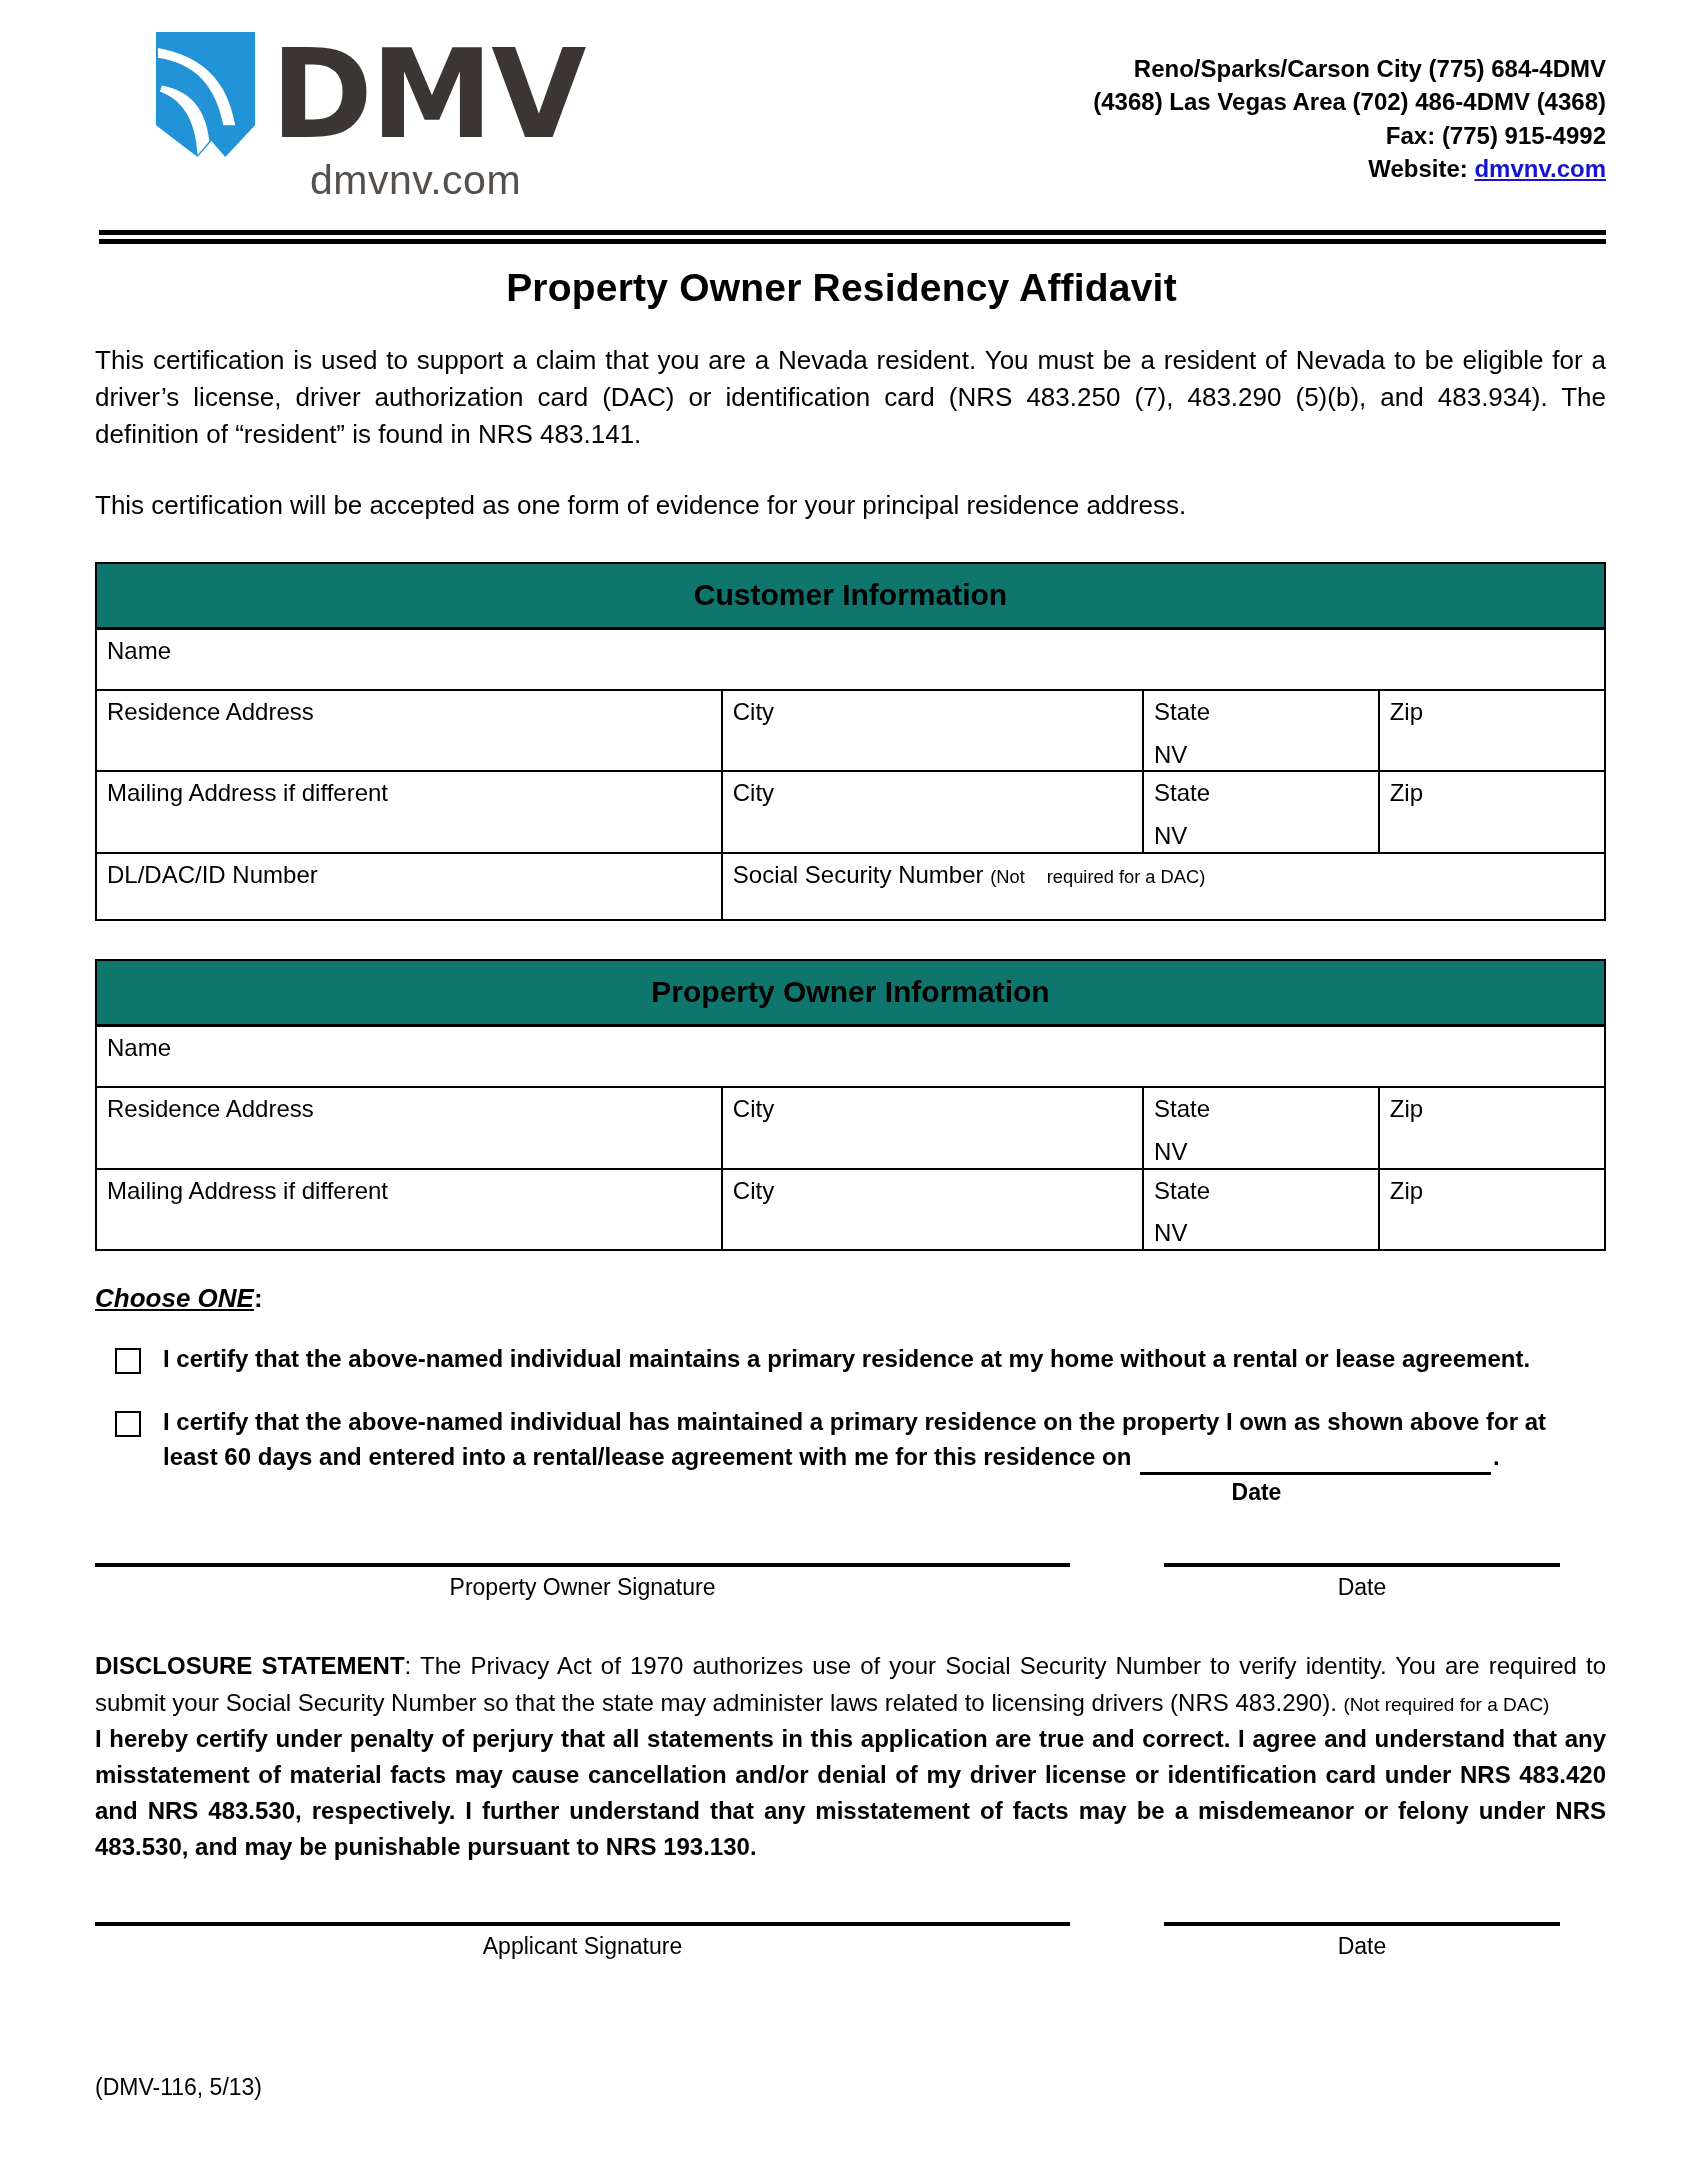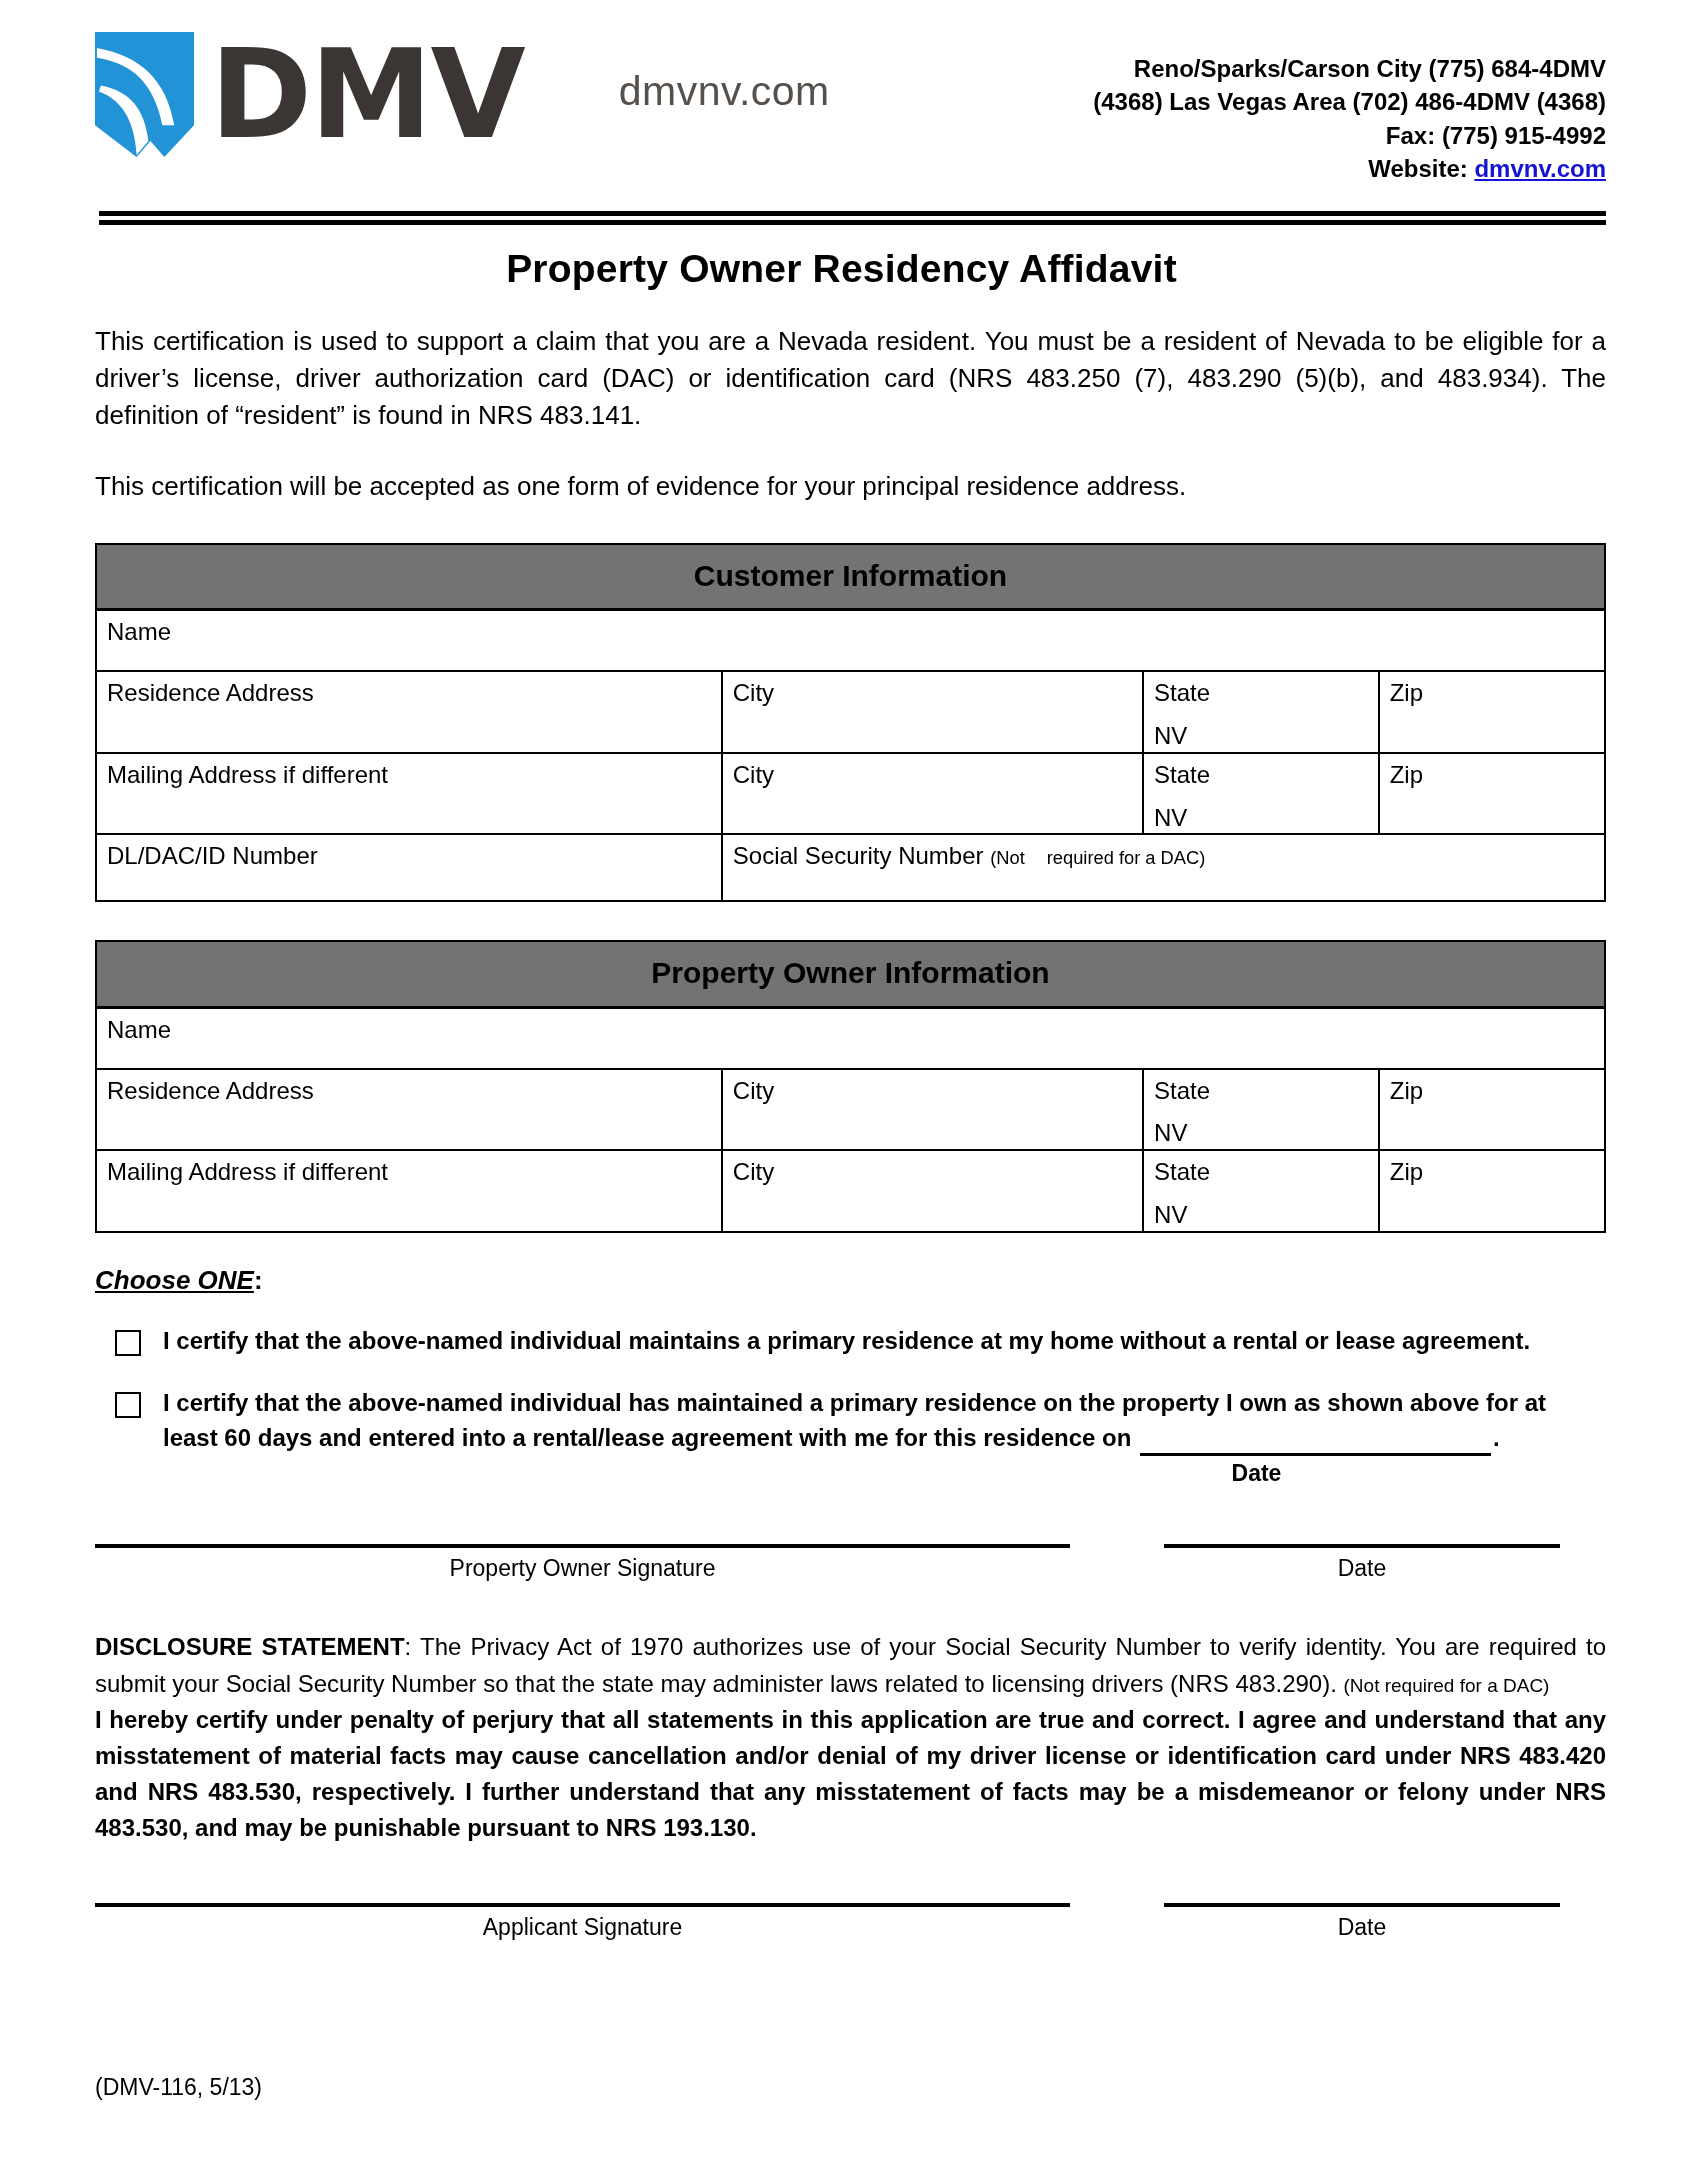--- a/index.html
+++ b/index.html
@@ -26,21 +26,21 @@
   
   .header {
     display: flex;
     align-items: flex-start;
     justify-content: space-between;
     padding: 26px 77px 0 91px;
     box-sizing: border-box;
   }
   .logo-block {
     display: flex;
-    flex-direction: row;
+    flex-direction: column;
     align-items: center;
     width: 554px;
   }
   .logo-row {
     display: flex;
     align-items: center;
     height: 139px;
   }
   .logo-mark {
     width: 107px;
@@ -120,21 +120,21 @@
     table-layout: fixed;
   }
   .info-table td {
     border: 2px solid #000;
     vertical-align: top;
     font-size: 24px;
     padding: 6px 0 0 10px;
     line-height: 1.28;
   }
   .info-table td.sec-head {
-    background: #737373;
+    background: #0f766e;
     text-align: center;
     font-size: 30px;
     font-weight: bold;
     padding: 12px 0 13px 0;
     border-bottom: 3px solid #000;
   }
   .row-name td { height: 53px; }
   .row-addr td { height: 48px; }
   .row-dl  td { height: 59px; }
   .nv {

